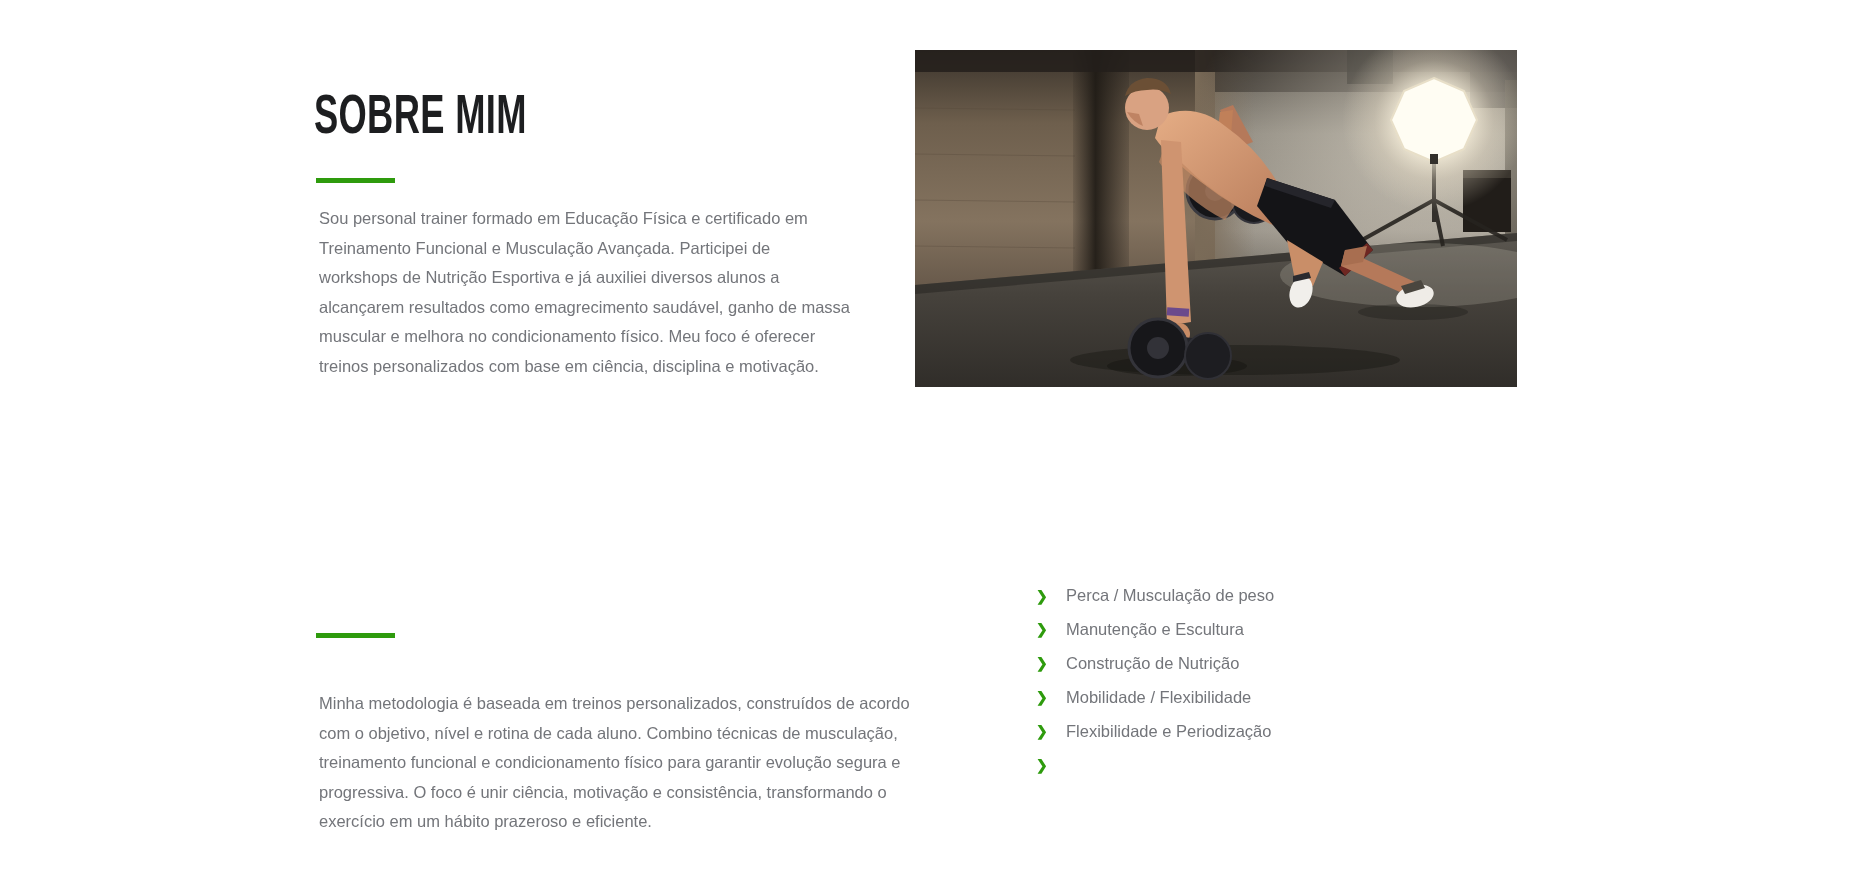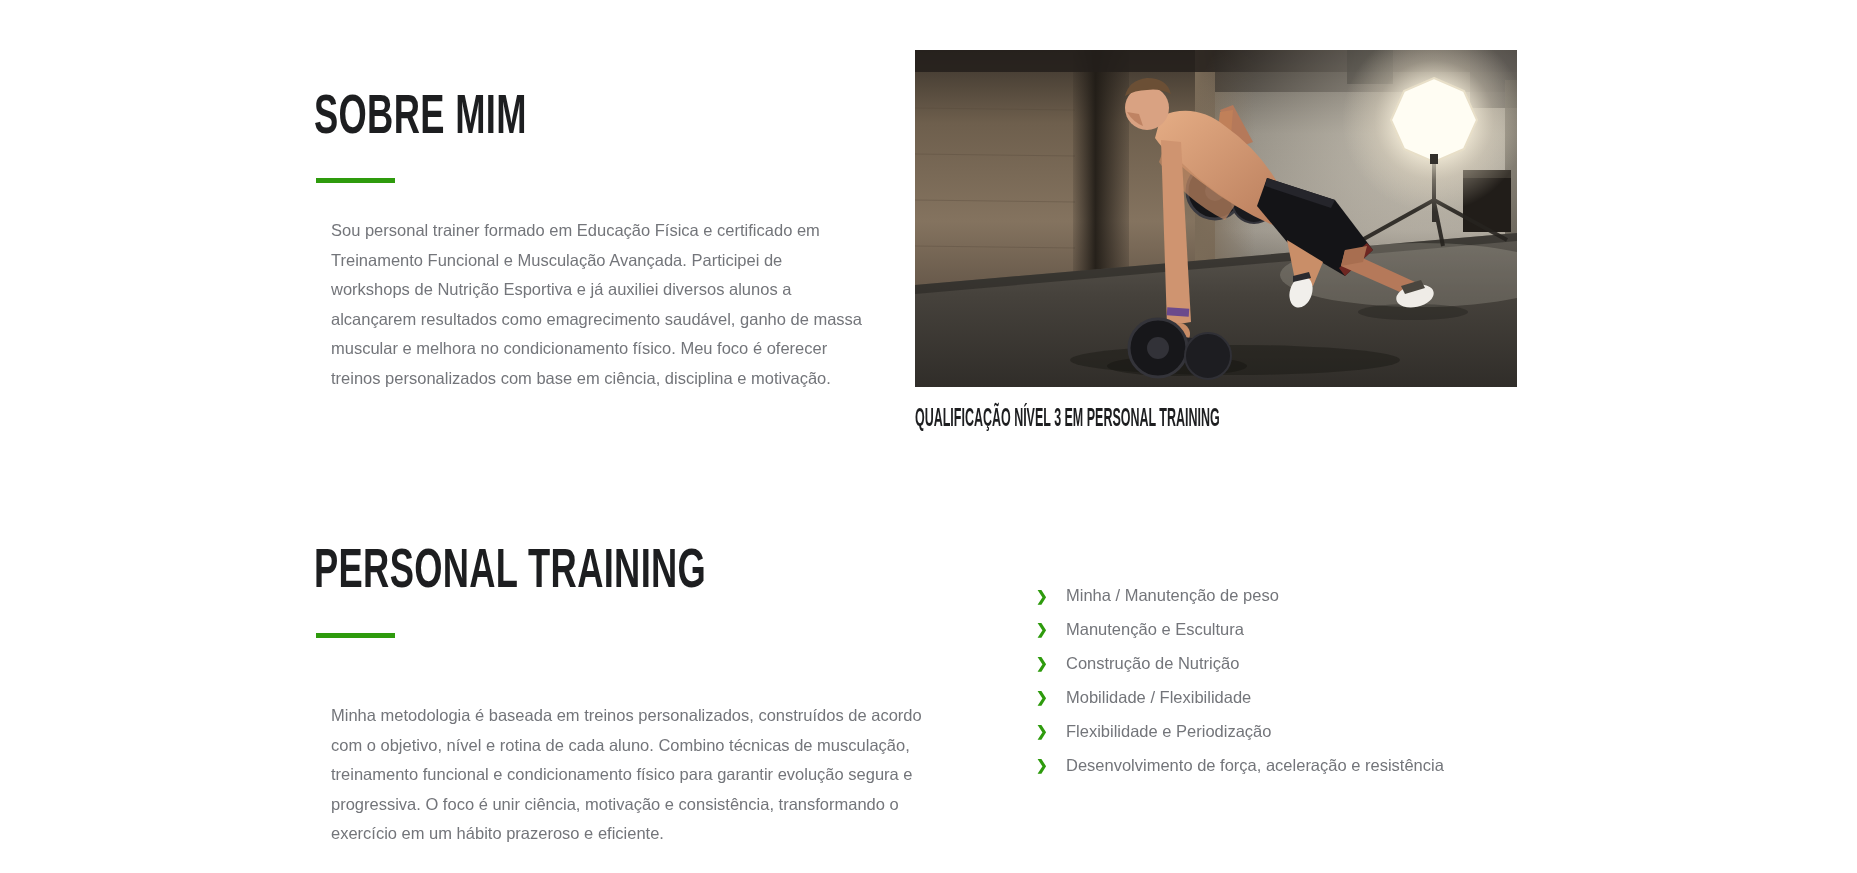--- a/index.html
+++ b/index.html
@@ -28,21 +28,21 @@
     transform:scaleX(.66);
     transform-origin:0 50%;
     letter-spacing:.5px;
   }
   .rule{
     position:absolute;
     width:79px;height:5px;
     background:var(--accent);
   }
   .para{
-    position:absolute;margin:16px;
+    position:absolute;margin:4px;
     font:16.5px/29.6px "Liberation Sans",sans-serif;
     color:var(--body);
     white-space:pre-line;
   }
   #about-title{left:314px;top:86px}
   #about-rule{left:316px;top:178px}
   #about-para{left:315px;top:200px;width:640px}
   #trainer-figure{
     position:absolute;left:915px;top:50px;width:602px;height:337px;margin:0;
     line-height:0;
@@ -221,54 +221,47 @@
       <ellipse cx="386" cy="242" rx="11" ry="16" fill="#f1efeb" transform="rotate(18 386 242)"></ellipse>
       <path d="M378,232 L396,228 L394,222 L378,226 Z" fill="#2a2a2e"></path>
 
       <path d="M430,200 L500,232 L494,246 L426,216 Z" fill="#b5795a"></path>
       <path d="M452,196 L430,200 L426,216 L448,212 Z" fill="#a86e50"></path>
       <ellipse cx="500" cy="246" rx="19" ry="11" fill="#efece7" transform="rotate(-12 500 246)"></ellipse>
       <path d="M486,236 L506,230 L510,238 L490,244 Z" fill="#4a463f"></path>
     </svg>
   </figure>
 
-  <p id="photo-caption">
-    <span class="caption-condensed">QUALIFICAÇÃO NÍVEL 3 EM PERSONAL TRAINING</span>
-  </p>
-
-  <h2 class="sec-title" id="training-title">
-    <span class="condensed">PERSONAL TRAINING</span>
-  </h2>
+
   <div class="rule" id="training-rule"></div>
   <p class="para" id="training-para">Minha metodologia é baseada em treinos personalizados, construídos de acordo
 com o objetivo, nível e rotina de cada aluno. Combino técnicas de musculação,
 treinamento funcional e condicionamento físico para garantir evolução segura e
 progressiva. O foco é unir ciência, motivação e consistência, transformando o
 exercício em um hábito prazeroso e eficiente.</p>
 
   <ul id="services-list">
       <li>
         <span class="chev">❯</span>
-        <span>Minha / Manutenção de peso</span>
+        <span>Perca / Musculação de peso</span>
       </li>
       <li>
         <span class="chev">❯</span>
         <span>Manutenção e Escultura</span>
       </li>
       <li>
         <span class="chev">❯</span>
         <span>Construção de Nutrição</span>
       </li>
       <li>
         <span class="chev">❯</span>
         <span>Mobilidade / Flexibilidade</span>
       </li>
       <li>
         <span class="chev">❯</span>
         <span>Flexibilidade e Periodização</span>
       </li>
       <li>
         <span class="chev">❯</span>
-        <span>Desenvolvimento de força, aceleração e resistência</span>
       </li>
     </ul>
 
 </div>
 
 </body></html>

